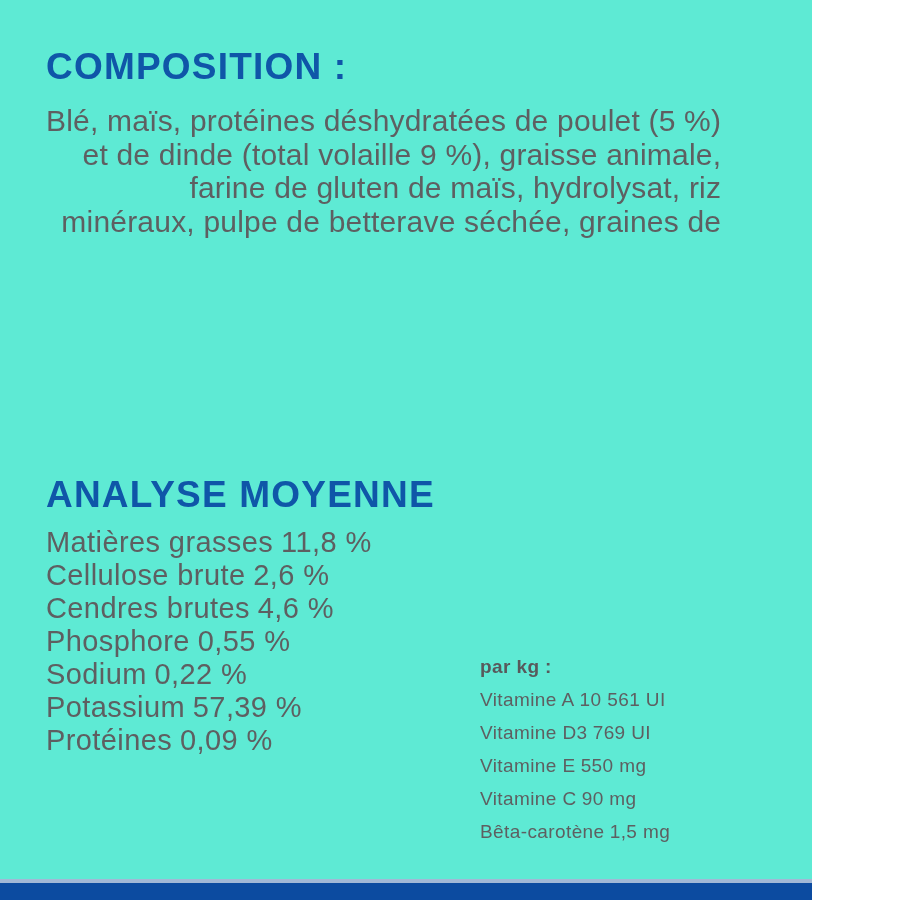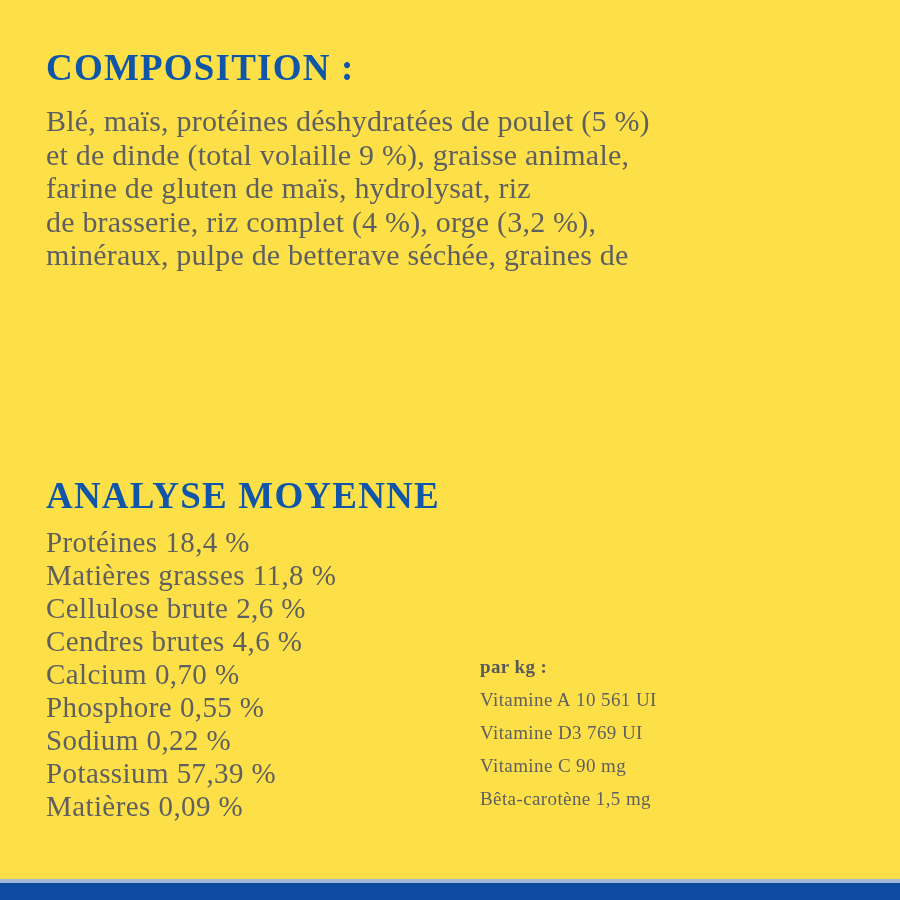--- a/index.html
+++ b/index.html
@@ -2,25 +2,25 @@
 <html><head>
 <meta charset="utf-8">
 <style>
   html, body {
     margin: 0;
     padding: 0;
     background: #ffffff;
   }
   .page {
     position: relative;
-    width: 900px;
+    width: 812px;
     height: 900px;
-    background: #fde047;
+    background: #5eead4;
     overflow: hidden;
-    font-family: Liberation Serif, serif;
+    font-family: Liberation Sans, sans-serif;
   }
   .section-heading {
     position: absolute;
     left: 46px;
     color: #0f56a8;
     font-size: 37px;
     font-weight: 700;
     letter-spacing: 1.2px;
     white-space: nowrap;
   }
@@ -29,21 +29,21 @@
 
   .composition-text {
     position: absolute;
     left: 46px;
     top: 104px;
     color: #5e5f61;
     font-size: 30px;
     line-height: 33.5px;
     letter-spacing: 0.2px;
   }
-  .composition-text div { white-space: nowrap; }
+  .composition-text div { white-space: nowrap; text-align: right; }
 
   .nutrient-list {
     position: absolute;
     left: 46px;
     top: 526px;
     color: #5e5f61;
     font-size: 29px;
     line-height: 33px;
     letter-spacing: 0.4px;
   }
@@ -83,63 +83,59 @@
 <body>
 
 <div class="page">
 
   <div class="section-heading heading-composition">COMPOSITION :</div>
 
   <div class="composition-text">
     <div>Blé, maïs, protéines déshydratées de poulet (5 %)</div>
     <div>et de dinde (total volaille 9 %), graisse animale,</div>
     <div>farine de gluten de maïs, hydrolysat, riz</div>
-    <div>de brasserie, riz complet (4 %), orge (3,2 %),</div>
     <div>minéraux, pulpe de betterave séchée, graines de</div>
   </div>
 
   <div class="section-heading heading-analysis">ANALYSE MOYENNE</div>
 
   <div class="nutrient-list">
-    <div class="row">
-      <span>Protéines</span><span class="val">18,4 %</span>
-    </div>
     <div class="row">
       <span>Matières grasses</span><span class="val">11,8 %</span>
     </div>
     <div class="row">
       <span>Cellulose brute</span><span class="val">2,6 %</span>
     </div>
     <div class="row">
       <span>Cendres brutes</span><span class="val">4,6 %</span>
-    </div>
-    <div class="row">
-      <span>Calcium</span><span class="val">0,70 %</span>
     </div>
     <div class="row">
       <span>Phosphore</span><span class="val">0,55 %</span>
     </div>
     <div class="row">
       <span>Sodium</span><span class="val">0,22 %</span>
     </div>
     <div class="row">
       <span>Potassium</span><span class="val">57,39 %</span>
     </div>
     <div class="row">
-      <span>Matières</span><span class="val">0,09 %</span>
+      <span>Protéines</span><span class="val">0,09 %</span>
     </div>
   </div>
 
   <div class="perkg-block">
     <div class="row perkg-label">par kg :</div>
     <div class="row">
       <span>Vitamine A</span><span class="val">10 561 UI</span>
     </div>
     <div class="row">
       <span>Vitamine D3</span><span class="val">769 UI</span>
+    </div>
+    <div class="row">
+      <span>Vitamine E</span><span class="val">550 mg</span>
     </div>
     <div class="row">
       <span>Vitamine C</span><span class="val">90 mg</span>
     </div>
     <div class="row">
       <span>Bêta-carotène</span><span class="val">1,5 mg</span>
     </div>
   </div>
 
   <div class="footer-bar">

